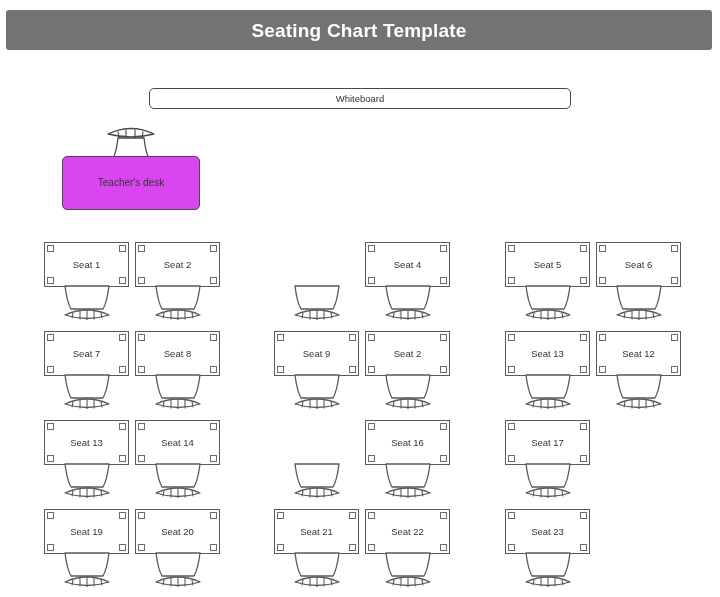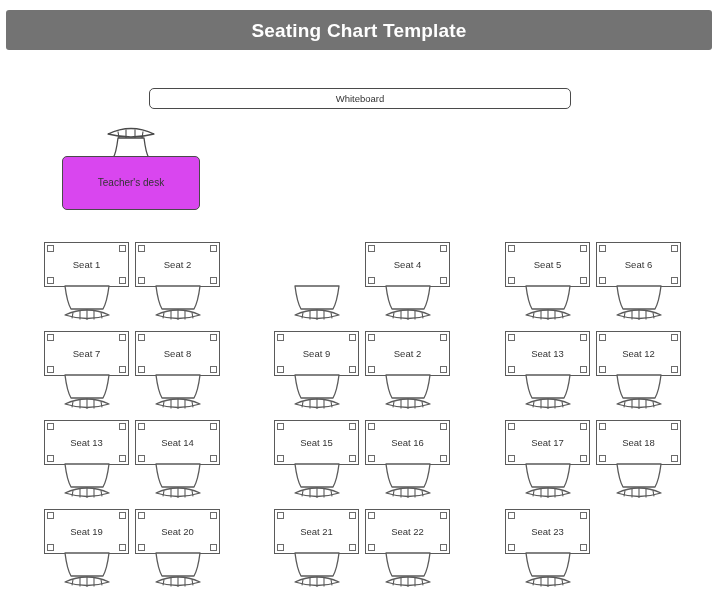--- a/index.html
+++ b/index.html
@@ -465,27 +465,20 @@
       <path d="M8,30 Q30,20 52,30 Q30,37 8,30 Z" fill="#ffffff" stroke="#5a5a5a" stroke-width="1.3" stroke-linejoin="round"></path>
       <line x1="16" y1="27.6" x2="15" y2="33.4" stroke="#5a5a5a" stroke-width="1.1"></line>
       <line x1="23" y1="25.2" x2="23" y2="34.5" stroke="#5a5a5a" stroke-width="1.1"></line>
       <line x1="30" y1="24.4" x2="30" y2="34.9" stroke="#5a5a5a" stroke-width="1.1"></line>
       <line x1="37" y1="25.2" x2="37" y2="34.5" stroke="#5a5a5a" stroke-width="1.1"></line>
       <line x1="44" y1="27.6" x2="45" y2="33.4" stroke="#5a5a5a" stroke-width="1.1"></line>
     </svg>
         </div>
       </div>
       <div class="seat-unit" style="left: 274px; top: 420px;">
-        <div class="seat-desk">
-          <span class="corner tl"></span>
-          <span class="corner tr"></span>
-          <span class="corner bl"></span>
-          <span class="corner br"></span>
-          <span class="seat-label">Seat 15</span>
-        </div>
         <div class="seat-chair">
     <svg width="60" height="38" viewBox="0 0 60 38">
       <path d="M8,1 Q10,17 14,24 L46,24 Q50,17 52,1 Z" fill="#ffffff" stroke="#5a5a5a" stroke-width="1.3" stroke-linejoin="round"></path>
       <path d="M8,30 Q30,20 52,30 Q30,37 8,30 Z" fill="#ffffff" stroke="#5a5a5a" stroke-width="1.3" stroke-linejoin="round"></path>
       <line x1="16" y1="27.6" x2="15" y2="33.4" stroke="#5a5a5a" stroke-width="1.1"></line>
       <line x1="23" y1="25.2" x2="23" y2="34.5" stroke="#5a5a5a" stroke-width="1.1"></line>
       <line x1="30" y1="24.4" x2="30" y2="34.9" stroke="#5a5a5a" stroke-width="1.1"></line>
       <line x1="37" y1="25.2" x2="37" y2="34.5" stroke="#5a5a5a" stroke-width="1.1"></line>
       <line x1="44" y1="27.6" x2="45" y2="33.4" stroke="#5a5a5a" stroke-width="1.1"></line>
     </svg>
@@ -524,40 +517,20 @@
       <path d="M8,1 Q10,17 14,24 L46,24 Q50,17 52,1 Z" fill="#ffffff" stroke="#5a5a5a" stroke-width="1.3" stroke-linejoin="round"></path>
       <path d="M8,30 Q30,20 52,30 Q30,37 8,30 Z" fill="#ffffff" stroke="#5a5a5a" stroke-width="1.3" stroke-linejoin="round"></path>
       <line x1="16" y1="27.6" x2="15" y2="33.4" stroke="#5a5a5a" stroke-width="1.1"></line>
       <line x1="23" y1="25.2" x2="23" y2="34.5" stroke="#5a5a5a" stroke-width="1.1"></line>
       <line x1="30" y1="24.4" x2="30" y2="34.9" stroke="#5a5a5a" stroke-width="1.1"></line>
       <line x1="37" y1="25.2" x2="37" y2="34.5" stroke="#5a5a5a" stroke-width="1.1"></line>
       <line x1="44" y1="27.6" x2="45" y2="33.4" stroke="#5a5a5a" stroke-width="1.1"></line>
     </svg>
         </div>
       </div>
-      <div class="seat-unit" style="left: 596px; top: 420px;">
-        <div class="seat-desk">
-          <span class="corner tl"></span>
-          <span class="corner tr"></span>
-          <span class="corner bl"></span>
-          <span class="corner br"></span>
-          <span class="seat-label">Seat 18</span>
-        </div>
-        <div class="seat-chair">
-    <svg width="60" height="38" viewBox="0 0 60 38">
-      <path d="M8,1 Q10,17 14,24 L46,24 Q50,17 52,1 Z" fill="#ffffff" stroke="#5a5a5a" stroke-width="1.3" stroke-linejoin="round"></path>
-      <path d="M8,30 Q30,20 52,30 Q30,37 8,30 Z" fill="#ffffff" stroke="#5a5a5a" stroke-width="1.3" stroke-linejoin="round"></path>
-      <line x1="16" y1="27.6" x2="15" y2="33.4" stroke="#5a5a5a" stroke-width="1.1"></line>
-      <line x1="23" y1="25.2" x2="23" y2="34.5" stroke="#5a5a5a" stroke-width="1.1"></line>
-      <line x1="30" y1="24.4" x2="30" y2="34.9" stroke="#5a5a5a" stroke-width="1.1"></line>
-      <line x1="37" y1="25.2" x2="37" y2="34.5" stroke="#5a5a5a" stroke-width="1.1"></line>
-      <line x1="44" y1="27.6" x2="45" y2="33.4" stroke="#5a5a5a" stroke-width="1.1"></line>
-    </svg>
-        </div>
-      </div>
       <div class="seat-unit" style="left: 44px; top: 509px;">
         <div class="seat-desk">
           <span class="corner tl"></span>
           <span class="corner tr"></span>
           <span class="corner bl"></span>
           <span class="corner br"></span>
           <span class="seat-label">Seat 19</span>
         </div>
         <div class="seat-chair">
     <svg width="60" height="38" viewBox="0 0 60 38">

